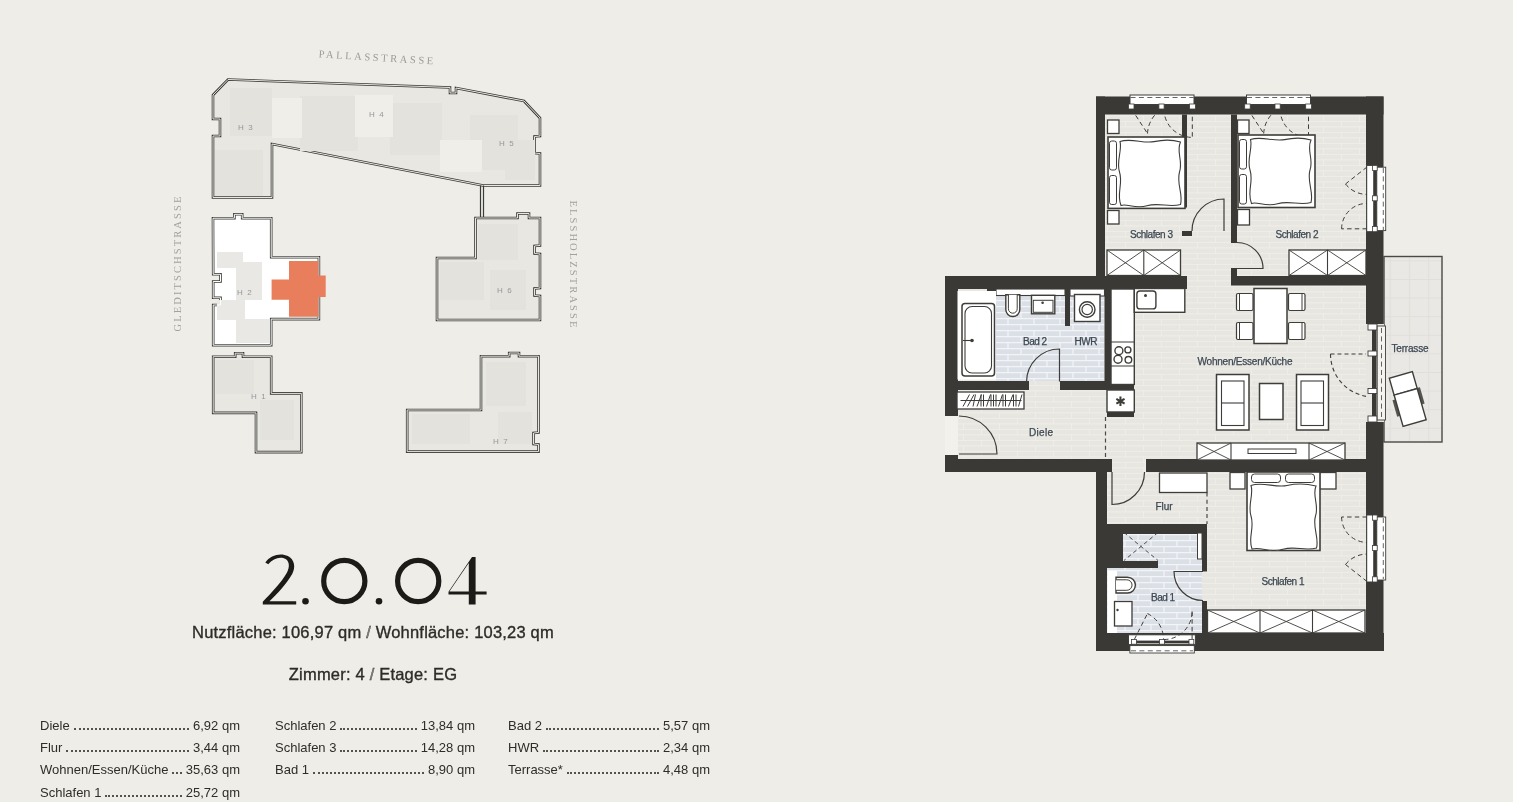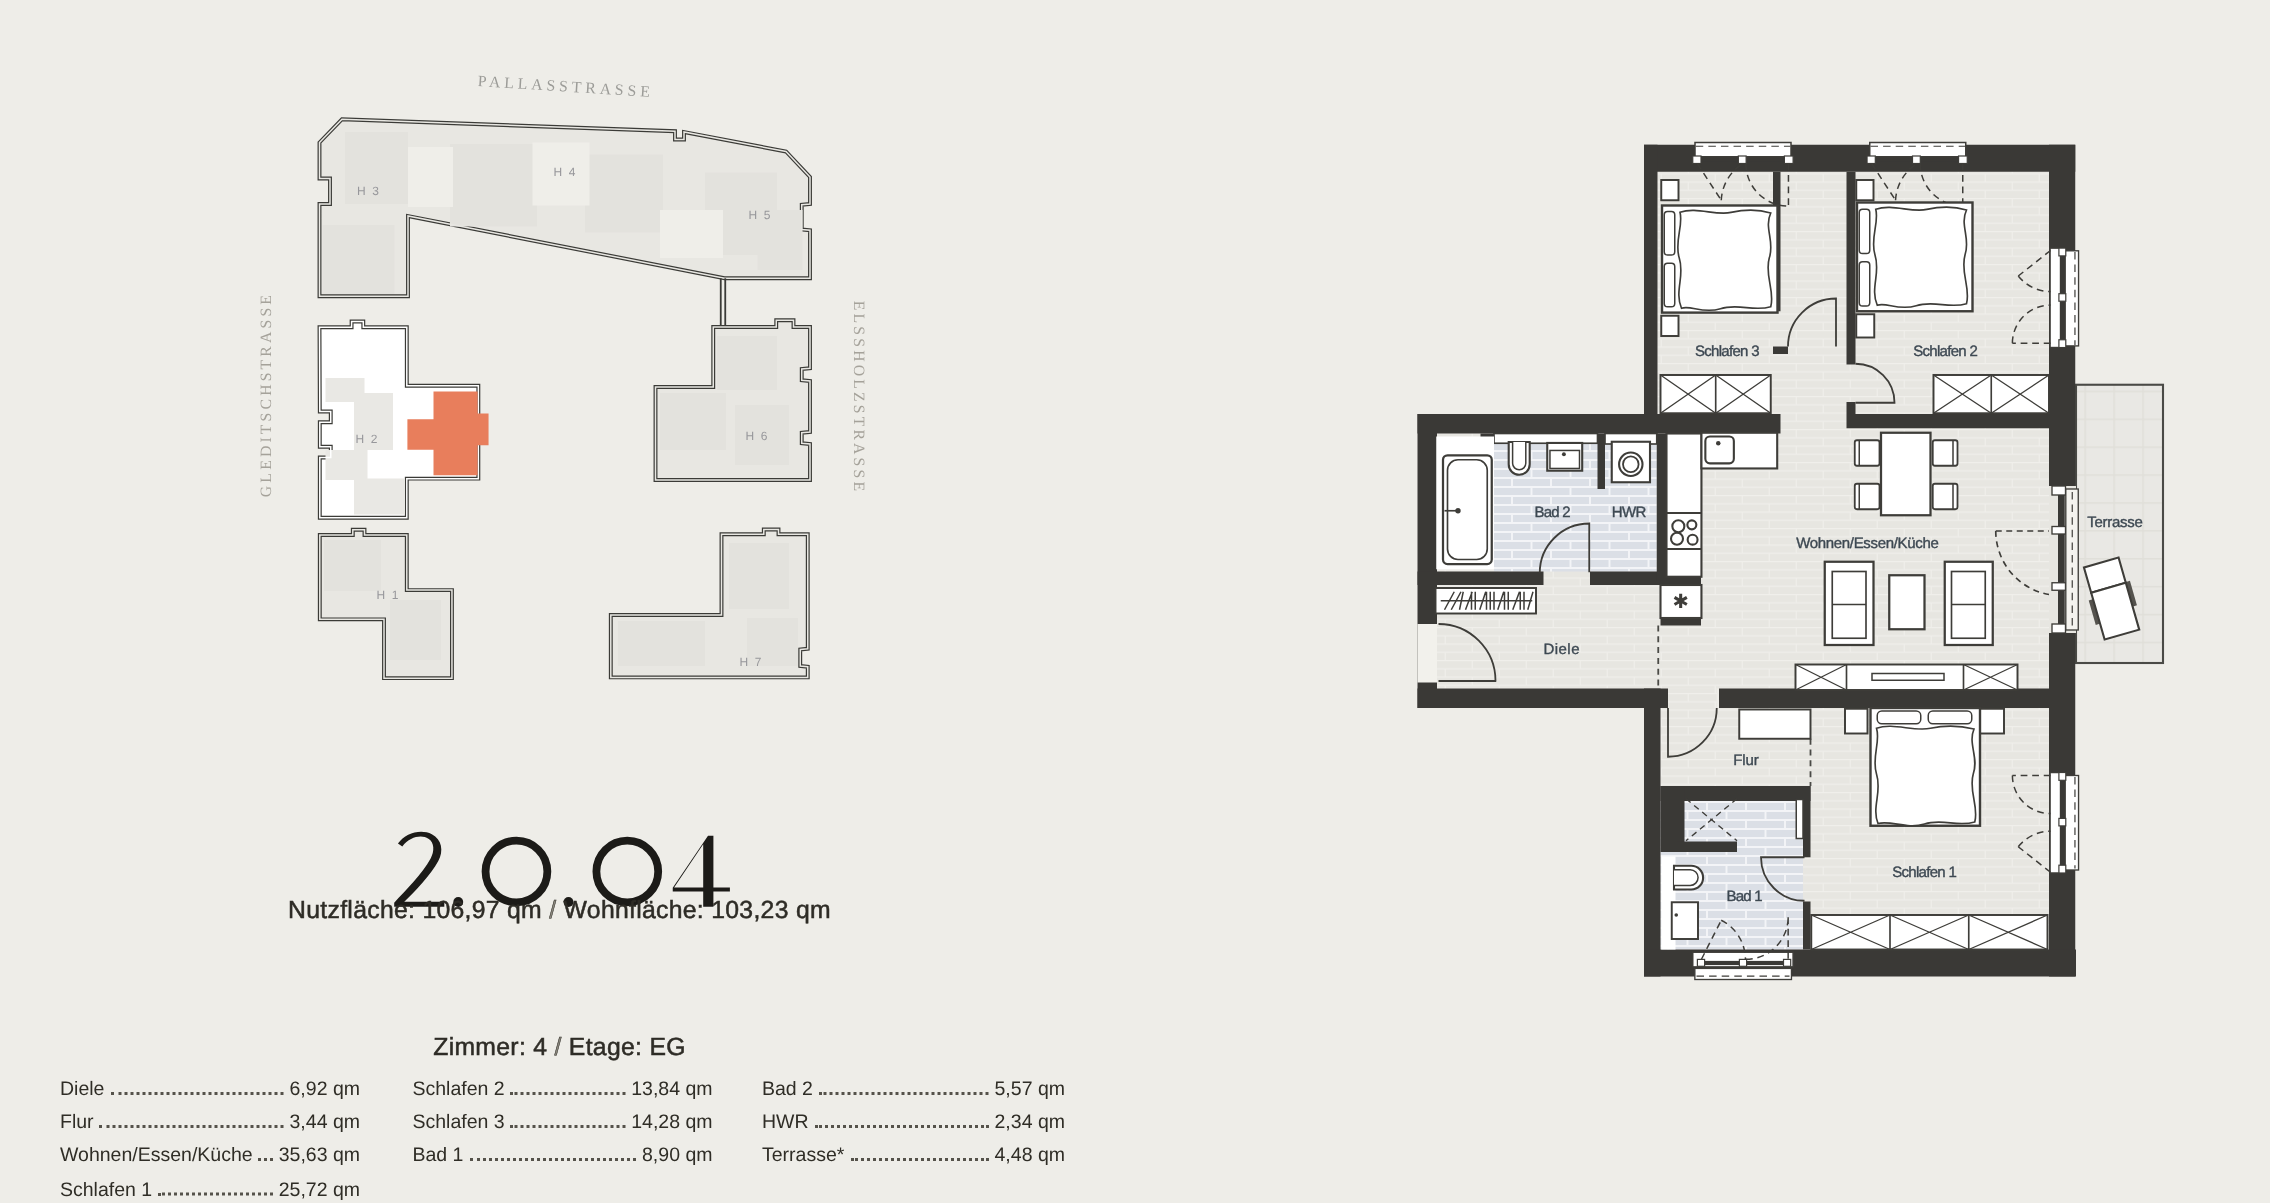--- a/index.html
+++ b/index.html
@@ -468,23 +468,23 @@
 <circle cx="344.3" cy="579" r="20.6" fill="none" stroke="#1c1b18" stroke-width="5.2"></circle>
 
 <circle cx="379" cy="599.3" r="3.3"></circle>
 
 <circle cx="418.2" cy="579" r="20.6" fill="none" stroke="#1c1b18" stroke-width="5.2"></circle>
 
 <path d="M475.6 555.1 L475.6 589.6 L486.6 589.6 L486.6 592.4 L475.6 592.4 L475.6 602.5 L468.8 602.5 L468.8 592.4 L448.5 592.4 L448.5 589.8 L472 555.1 Z M468.8 560.9 L449.4 589.6 L468.8 589.6 Z"></path>
 </g>
 </svg>
 
-<div class="hdr" style="top:598px;">Nutzfläche: 106,97 qm <span class="sl">/</span> Wohnfläche: 103,23 qm</div>
-
-<div class="hdr" style="top:689px;">Zimmer: 4 <span class="sl">/</span> Etage: EG</div>
+<div class="hdr" style="top:623px;">Nutzfläche: 106,97 qm <span class="sl">/</span> Wohnfläche: 103,23 qm</div>
+
+<div class="hdr" style="top:665px;">Zimmer: 4 <span class="sl">/</span> Etage: EG</div>
 
 <div class="tbl" style="left:40px;top:718px;width:200px;">
 <div class="row">
         <span class="nm">Diele</span>
         <i class="ld"></i>
         <span class="vl">6,92 qm</span>
       </div>
 <div class="row">
         <span class="nm">Flur</span>
         <i class="ld"></i>

